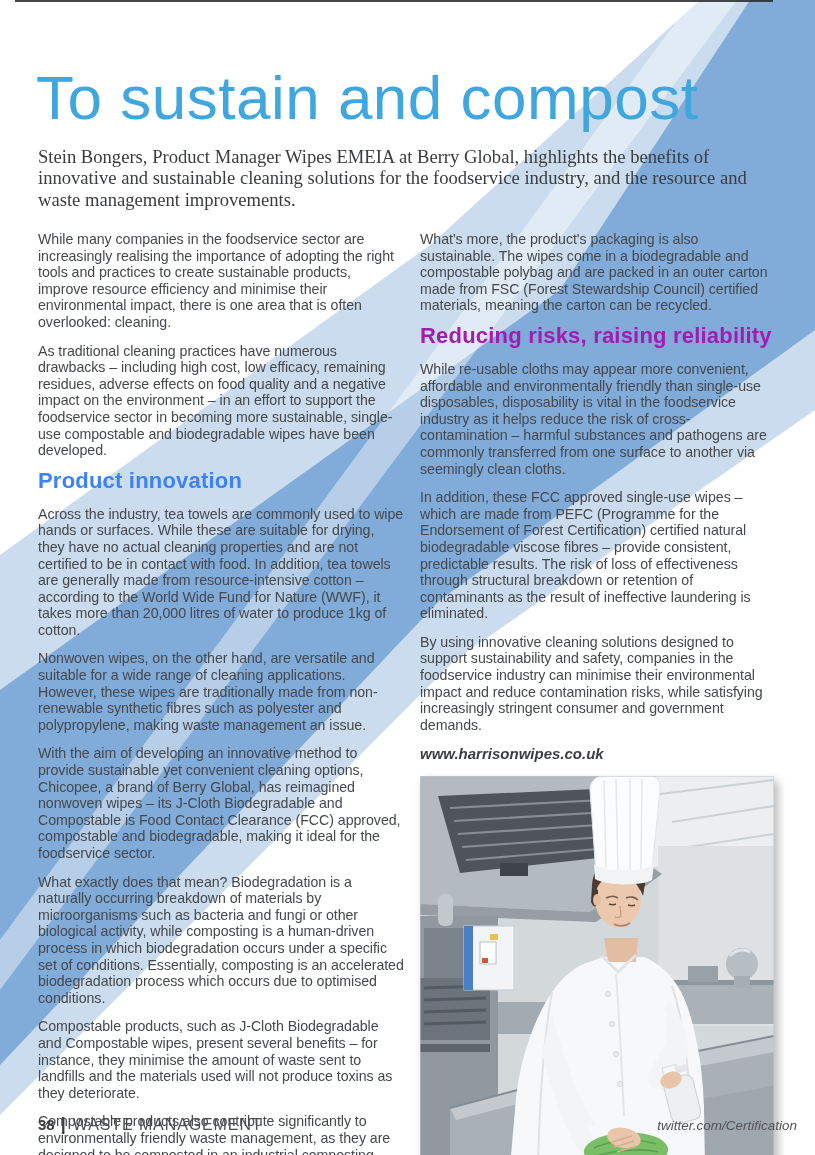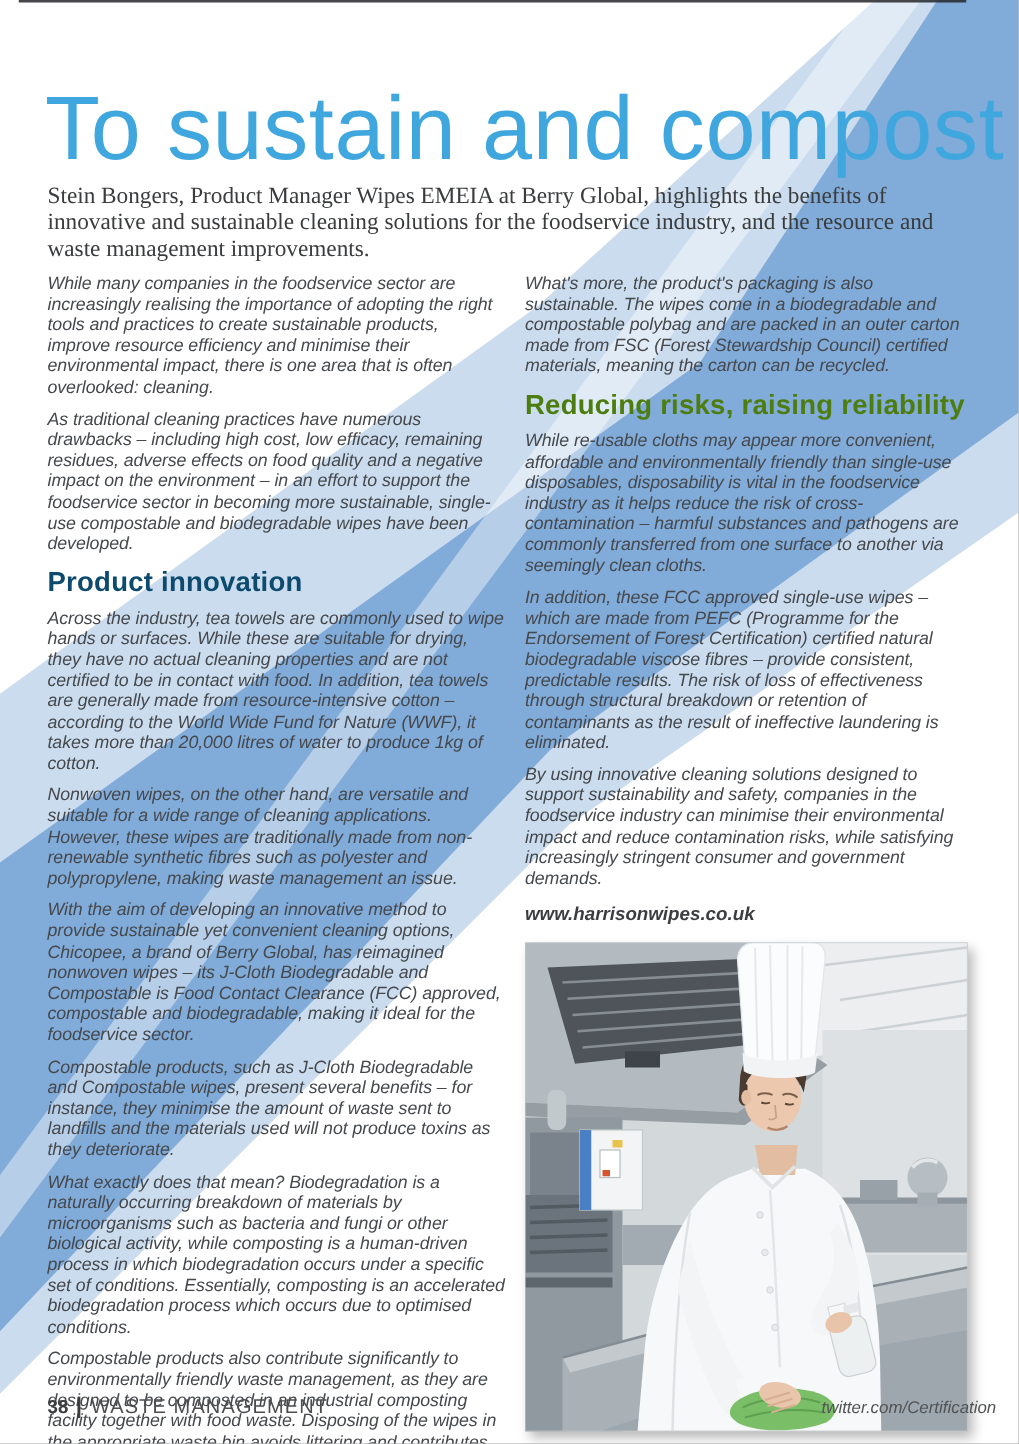--- a/index.html
+++ b/index.html
@@ -6,38 +6,38 @@
   .page{
     position:relative;width:815px;height:1155px;margin:0 auto;
     background:#ffffff;overflow:hidden;
     font-family:"Liberation Sans","DejaVu Sans",sans-serif;
     -webkit-font-smoothing:antialiased;
   }
   .bg-svg{position:absolute;left:0;top:0;width:815px;height:1155px;z-index:0;}
   .topline{position:absolute;left:15px;top:0;width:758px;height:2px;background:#26272b;opacity:.85;z-index:2;}
   .title{
     position:absolute;left:36px;top:62px;z-index:2;
-    font-size:72px;font-weight:400;letter-spacing:.5px;color:#40a7de;
+    font-size:62px;font-weight:400;letter-spacing:.5px;color:#40a7de;
   }
   .intro{
     position:absolute;left:38px;top:146px;width:742px;z-index:2;
     font-size:18.6px;line-height:21.4px;color:#3a3c3e;font-family:Liberation Serif, serif;
   }
   .cols{position:absolute;left:38px;top:219px;z-index:2;display:flex;gap:16px;}
   .col-left{width:366px;}
   .col-right{width:354px;}
   .cols p{
-    margin:0 0 9px 0;font-size:14.2px;line-height:16.6px;
-    letter-spacing:-.05px;color:#45484c;font-style:italic;
+    margin:12px 0 9px 0;font-size:14.2px;line-height:16.6px;
+    letter-spacing:-.05px;color:#45484c;
   }
   h2.sec{
     margin:5px 0 8px 0;font-size:22px;line-height:26px;font-weight:700;letter-spacing:.2px;
   }
-  h2.sec.blue{color:#0c4a6e;}
-  h2.sec.white{color:#4d7c0f;}
+  h2.sec.blue{color:#3b82f6;}
+  h2.sec.white{color:#a21caf;}
   .weblink{
     display:inline-block;margin:3px 0 0 0;
     font-size:15px;font-weight:700;font-style:italic;color:#3b3d40;text-decoration:none;text-align:center;
   }
   .photo{
     position:relative;margin-top:13px;width:354px;height:391px;
     box-shadow:4px 5px 9px rgba(0,0,0,.28);background:#d3d8db;
   }
   .photo svg{display:block;}
   .footer{position:absolute;left:0;top:1110px;width:815px;height:30px;z-index:2;}
@@ -69,22 +69,22 @@
 
   <div class="cols">
 
     <div class="col-left">
       <p>While many companies in the foodservice sector are increasingly realising the importance of adopting the right tools and practices to create sustainable products, improve resource efficiency and minimise their environmental impact, there is one area that is often overlooked: cleaning.</p>
       <p>As traditional cleaning practices have numerous drawbacks – including high cost, low efficacy, remaining residues, adverse effects on food quality and a negative impact on the environment – in an effort to support the foodservice sector in becoming more sustainable, single-use compostable and biodegradable wipes have been developed.</p>
       <h2 class="sec blue">Product innovation</h2>
       <p>Across the industry, tea towels are commonly used to wipe hands or surfaces. While these are suitable for drying, they have no actual cleaning properties and are not certified to be in contact with food. In addition, tea towels are generally made from resource-intensive cotton – according to the World Wide Fund for Nature (WWF), it takes more than 20,000 litres of water to produce 1kg of cotton.</p>
       <p>Nonwoven wipes, on the other hand, are versatile and suitable for a wide range of cleaning applications. However, these wipes are traditionally made from non-renewable synthetic fibres such as polyester and polypropylene, making waste management an issue.</p>
       <p>With the aim of developing an innovative method to provide sustainable yet convenient cleaning options, Chicopee, a brand of Berry Global, has reimagined nonwoven wipes – its J-Cloth Biodegradable and Compostable is Food Contact Clearance (FCC) approved, compostable and biodegradable, making it ideal for the foodservice sector.</p>
+      <p>What exactly does that mean? Biodegradation is a naturally occurring breakdown of materials by microorganisms such as bacteria and fungi or other biological activity, while composting is a human-driven process in which biodegradation occurs under a specific set of conditions. Essentially, composting is an accelerated biodegradation process which occurs due to optimised conditions.</p>
       <p>Compostable products, such as J-Cloth Biodegradable and Compostable wipes, present several benefits – for instance, they minimise the amount of waste sent to landfills and the materials used will not produce toxins as they deteriorate.</p>
-      <p>What exactly does that mean? Biodegradation is a naturally occurring breakdown of materials by microorganisms such as bacteria and fungi or other biological activity, while composting is a human-driven process in which biodegradation occurs under a specific set of conditions. Essentially, composting is an accelerated biodegradation process which occurs due to optimised conditions.</p>
       <p>Compostable products also contribute significantly to environmentally friendly waste management, as they are designed to be composted in an industrial composting facility together with food waste. Disposing of the wipes in the appropriate waste bin avoids littering and contributes to a sustainable and circular economy.</p>
     </div>
 
     <div class="col-right">
       <p>What's more, the product's packaging is also sustainable. The wipes come in a biodegradable and compostable polybag and are packed in an outer carton made from FSC (Forest Stewardship Council) certified materials, meaning the carton can be recycled.</p>
       <h2 class="sec white">Reducing risks, raising reliability</h2>
       <p>While re-usable cloths may appear more convenient, affordable and environmentally friendly than single-use disposables, disposability is vital in the foodservice industry as it helps reduce the risk of cross-contamination – harmful substances and pathogens are commonly transferred from one surface to another via seemingly clean cloths.</p>
       <p>In addition, these FCC approved single-use wipes – which are made from PEFC (Programme for the Endorsement of Forest Certification) certified natural biodegradable viscose fibres – provide consistent, predictable results. The risk of loss of effectiveness through structural breakdown or retention of contaminants as the result of ineffective laundering is eliminated.</p>
       <p>By using innovative cleaning solutions designed to support sustainability and safety, companies in the foodservice industry can minimise their environmental impact and reduce contamination risks, while satisfying increasingly stringent consumer and government demands.</p>
       <a class="weblink" href="#">www.harrisonwipes.co.uk</a>

